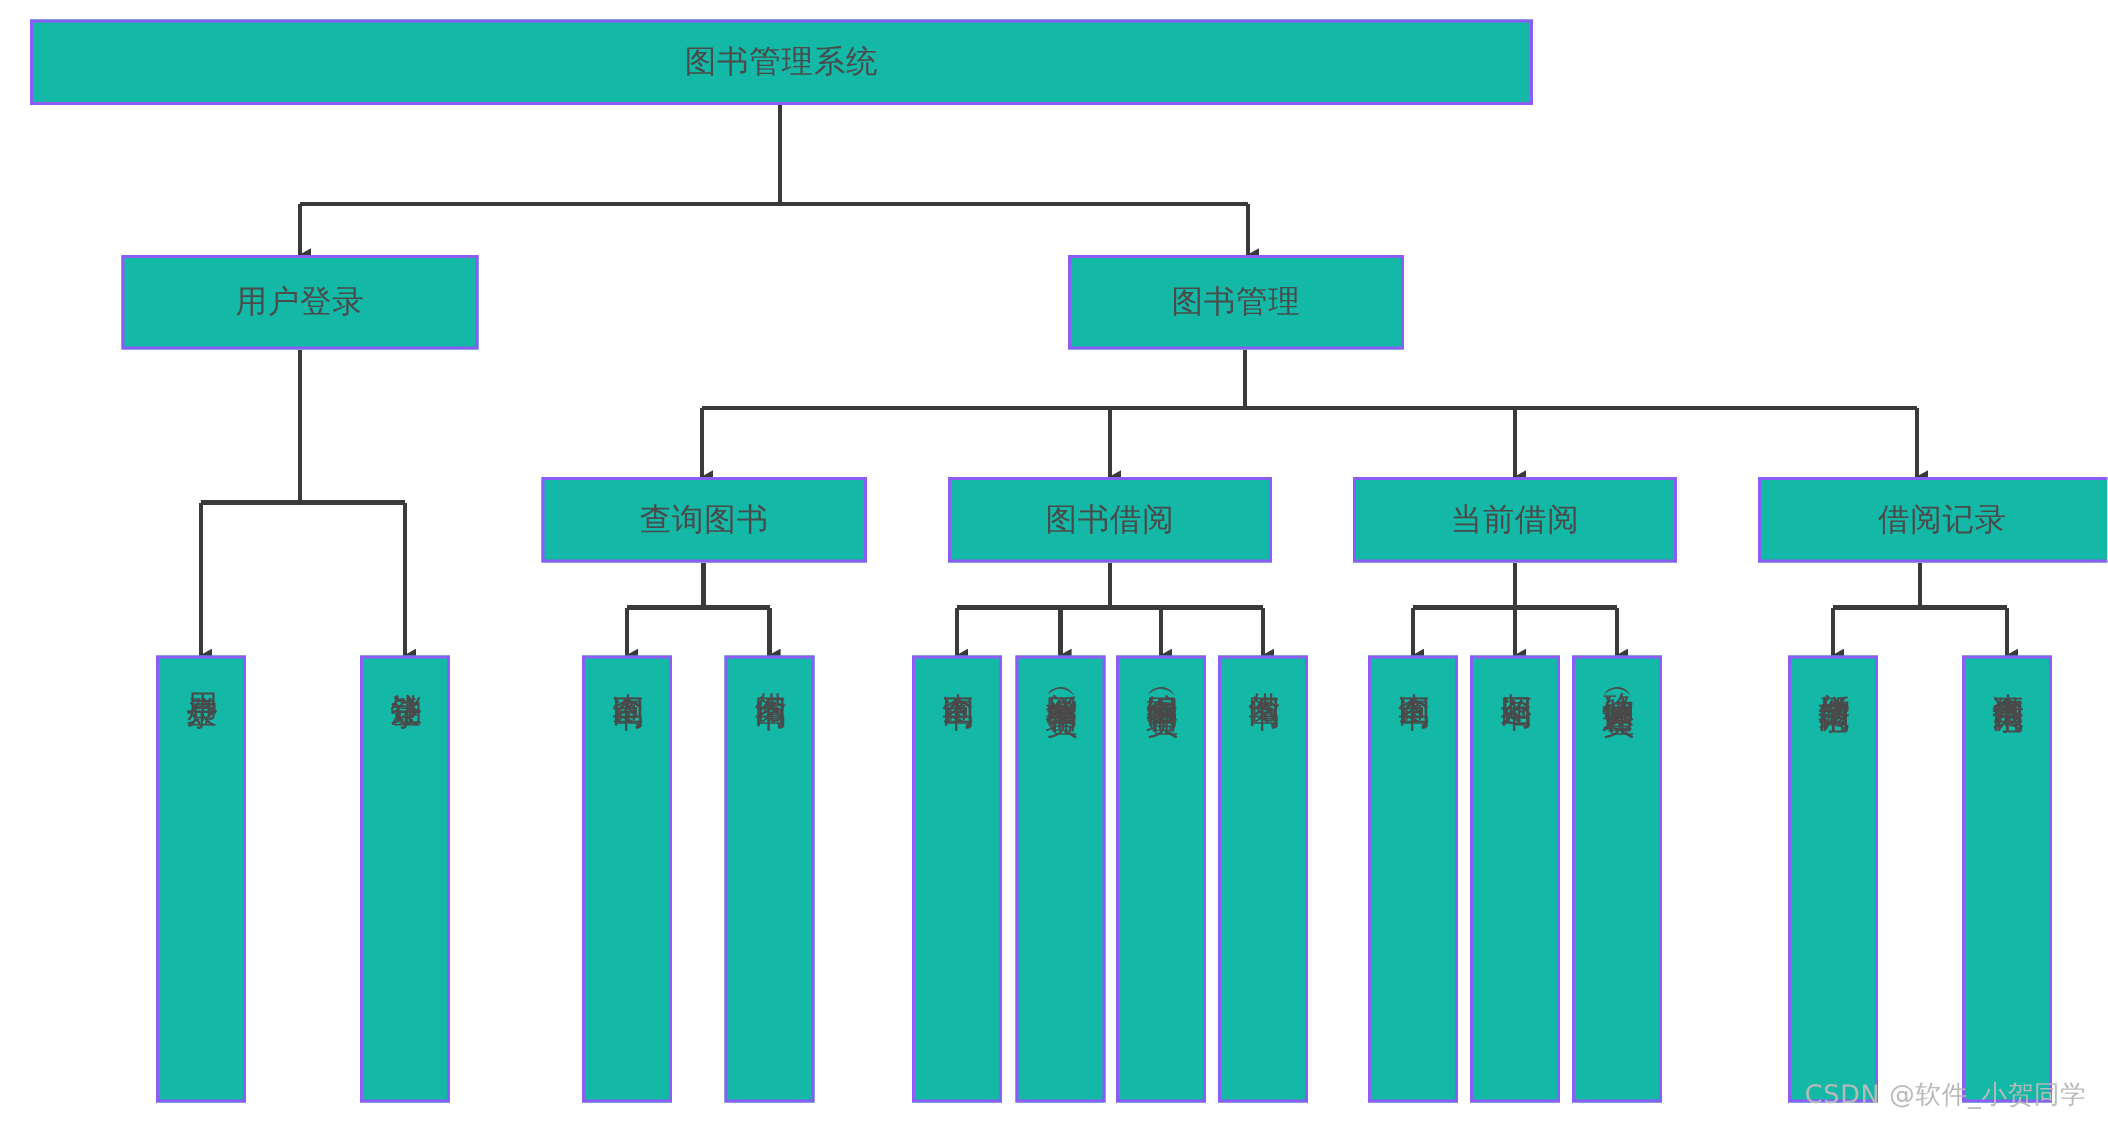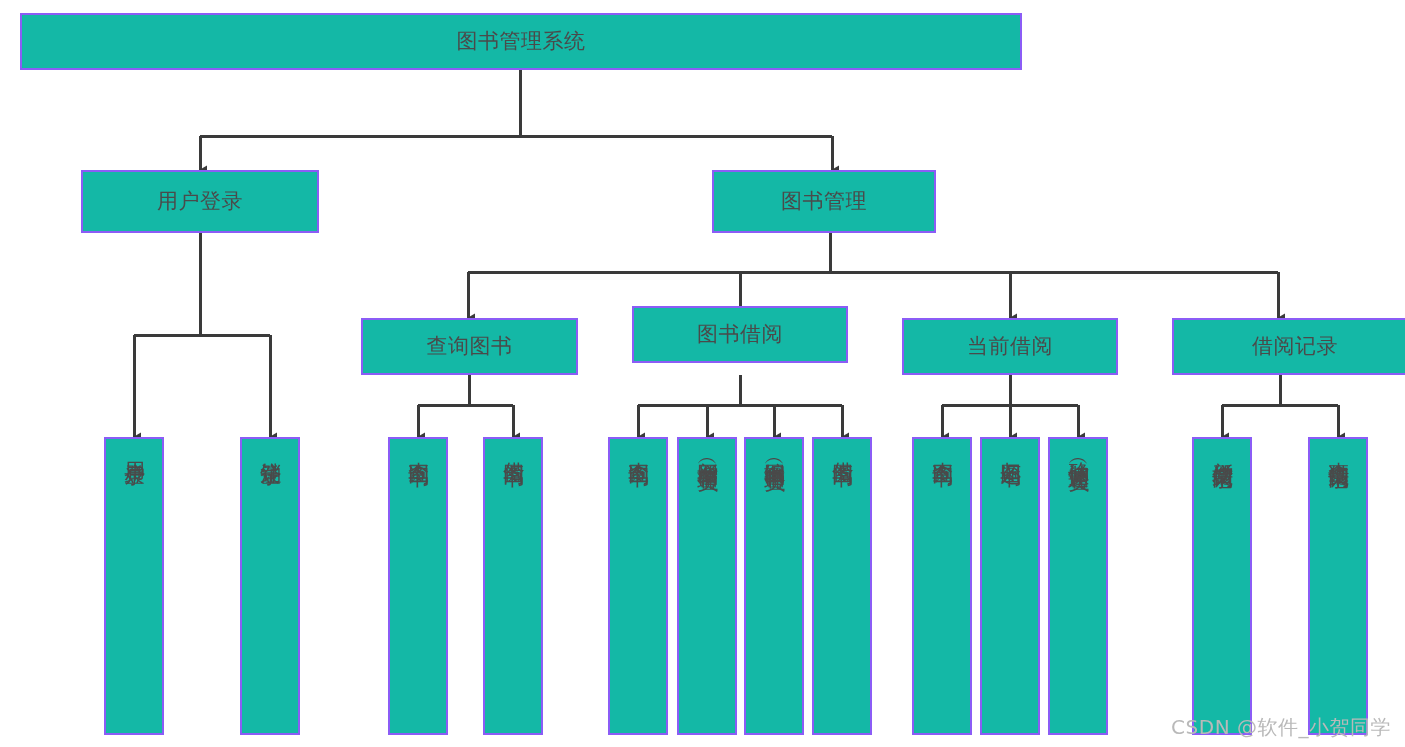--- a/index.html
+++ b/index.html
@@ -55,21 +55,21 @@
     writing-mode: vertical-rl;
     text-orientation: upright;
     font-size: 21px;
     line-height: 1.12;
     letter-spacing: 1.5px;
   }
   .watermark {
     position: absolute;
     right: 14px;
     bottom: 6px;
-    font-size: 20px;
+    font-size: 17px;
     color: #b9b9b9;
     white-space: nowrap;
     letter-spacing: 0.5px;
   }
 </style>
 </head>
 <body>
 
 <div id="canvas">
 
@@ -130,21 +130,21 @@
   <div class="node horizontal" style="left:81px; top:170px; width:238px; height:63px;">
     <span class="label">用户登录</span>
   </div>
   <div class="node horizontal" style="left:712px; top:170px; width:224px; height:63px;">
     <span class="label">图书管理</span>
   </div>
 
   <div class="node horizontal" style="left:361px; top:318px; width:217px; height:57px;">
     <span class="label">查询图书</span>
   </div>
-  <div class="node horizontal" style="left:632px; top:306px; width:216px; height:57px;">
+  <div class="node horizontal" style="left:632px; top:318px; width:216px; height:57px;">
     <span class="label">图书借阅</span>
   </div>
   <div class="node horizontal" style="left:902px; top:318px; width:216px; height:57px;">
     <span class="label">当前借阅</span>
   </div>
   <div class="node horizontal" style="left:1172px; top:318px; width:246px; height:57px;">
     <span class="label">借阅记录</span>
   </div>
 
   <div class="node vertical" style="left:104px; top:437px; width:60px; height:298px;">

